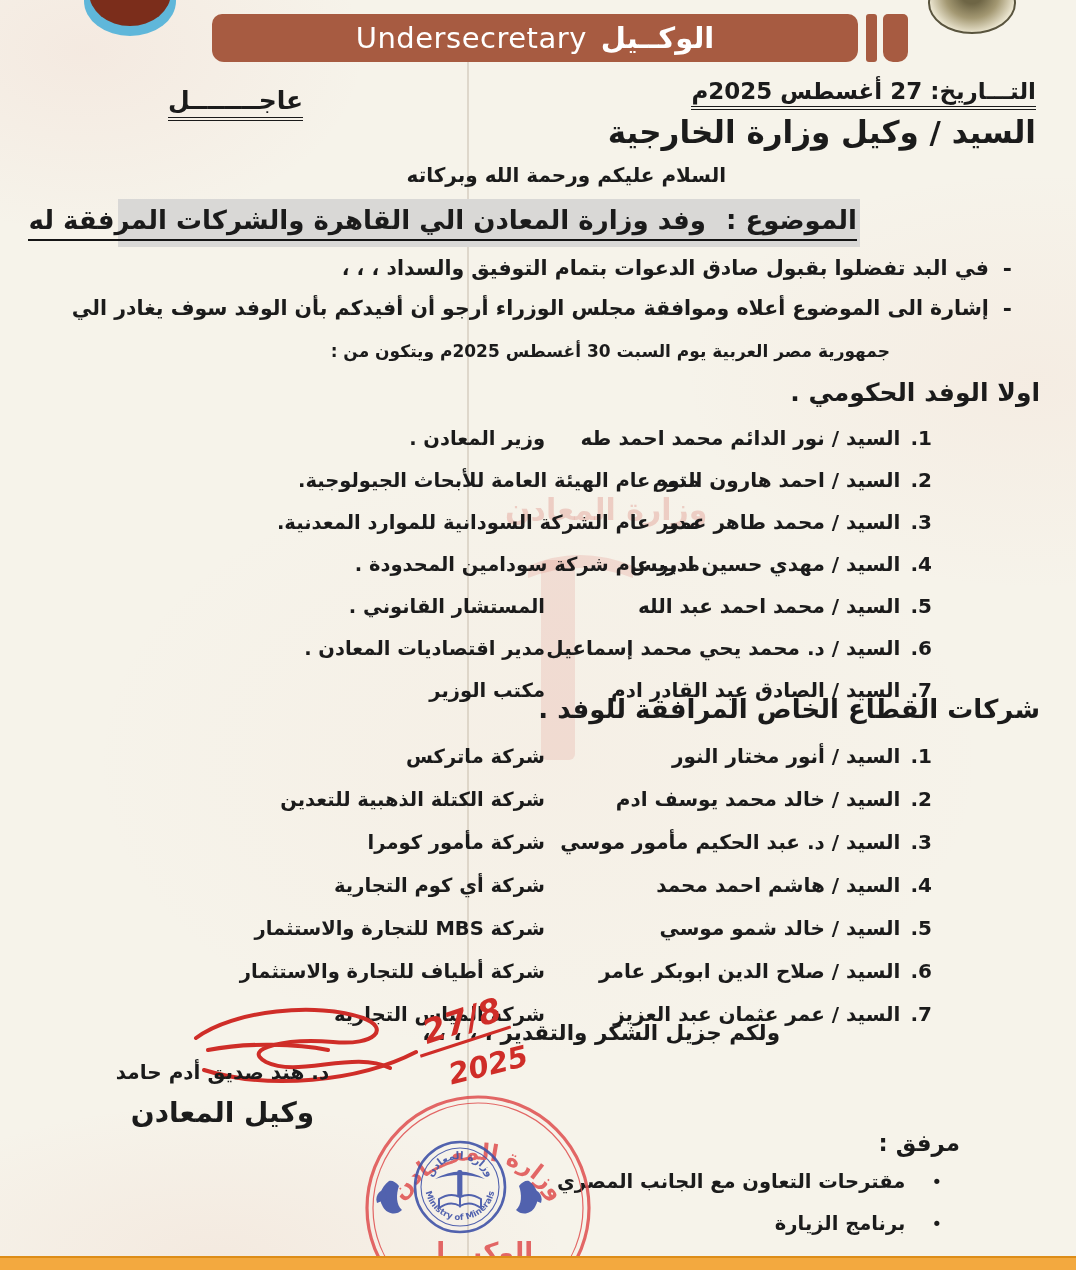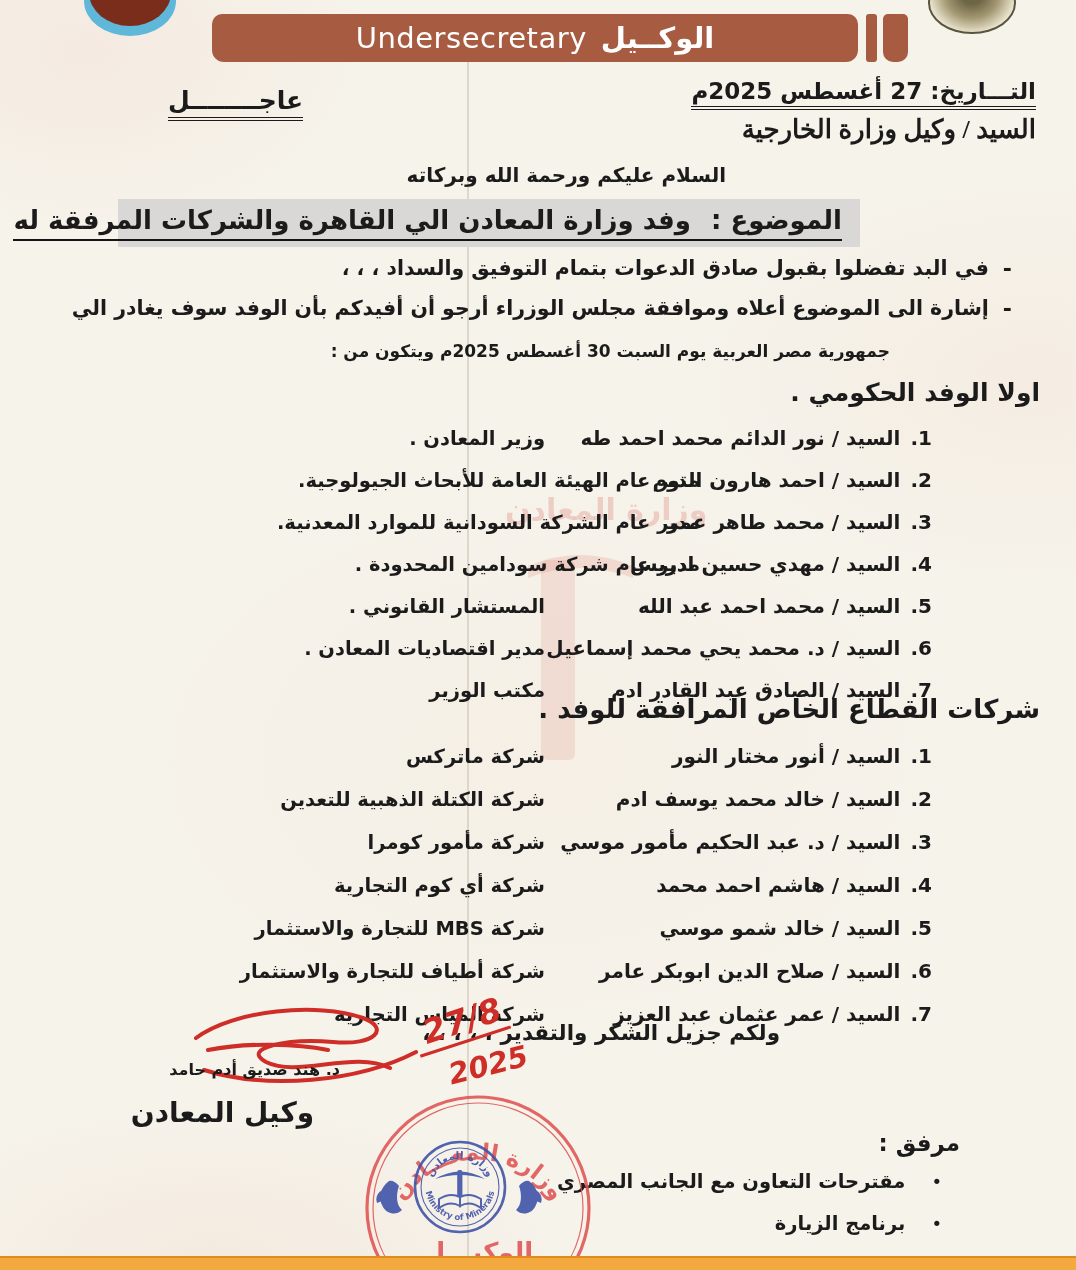--- a/index.html
+++ b/index.html
@@ -37,26 +37,26 @@
   #banner-block-b{left:883px; top:14px; width:25px; height:48px; border-radius:5px 5px 10px 10px; background:#a75b41; z-index:3;}
   #emblem{
     left:928px; top:-28px; width:84px; height:58px; border-radius:50%;
     border:2px solid #59543e; z-index:3;
     background:radial-gradient(ellipse at 50% 35%, #6e6545 18%, #a39872 45%, #e8e2cc 72%, #f4f0e2 100%);
   }
 
   
   #date-line{right:40px; top:78px; font-size:23px; font-weight:bold; z-index:4;}
   #urgent{left:168px; top:86px; font-size:25px; font-weight:bold; z-index:4;}
-  #recipient{right:40px; top:114px; font-size:26px; font-weight:bold; z-index:4;font-family:Liberation Serif, serif;}
+  #recipient{right:40px; top:114px; font-size:31px; font-weight:bold; z-index:4;}
   #greeting{right:350px; top:163px; font-size:20px; font-weight:600; z-index:4;}
 
   #subject-strip{
     left:118px; top:199px; width:742px; height:48px; background:#d9d8d6; z-index:4;
-    display:flex; align-items:center; direction:rtl; padding-right:18px; box-sizing:border-box;
+    display:flex; align-items:center; direction:rtl; padding-right:3px; box-sizing:border-box;
   }
   #subject-strip .inner{
     font-size:26px; font-weight:bold; border-bottom:2px solid #151515; padding-bottom:4px; white-space:nowrap;
   }
   #subject-strip .lbl{margin-left:20px;}
 
   .para{z-index:4; display:flex; direction:rtl; gap:14px; align-items:flex-start;}
   .para .dash{font-weight:bold; font-size:22px;}
   .para .txt{font-size:20.5px; font-weight:700;}
   #para1{right:64px; top:256px;}
@@ -78,21 +78,21 @@
   .role.near{right:232px;}
   .role.far{right:387px;}
 
   #closing{right:296px; top:1020px; font-size:21.5px; font-weight:bold; z-index:4;}
 
   
   #sig-svg{left:178px; top:998px; z-index:6;}
   .red-note{color:#cf2d28; font-weight:bold; z-index:6; font-style:italic;}
   #note-top{left:412px; top:1002px; font-size:33px; transform:rotate(-18deg); border-bottom:3px solid #cf2d28; padding:0 4px 0 10px;}
   #note-bottom{left:448px; top:1048px; font-size:29px; transform:rotate(-14deg);}
-  #sig-name{left:105px; top:1060px; width:235px; text-align:right; font-size:16px; font-weight:bold; z-index:6;}
+  #sig-name{left:105px; top:1060px; width:235px; text-align:center; font-size:20px; font-weight:bold; z-index:6;}
   #sig-title{left:105px; top:1096px; width:235px; text-align:center; font-size:28px; font-weight:bold; z-index:6;}
 
   
   #attach-label{right:116px; top:1130px; font-size:23px; font-weight:bold; z-index:4;}
   .attach-item{right:134px; z-index:4; display:flex; direction:rtl; gap:26px; align-items:center;}
   .attach-item .b{font-size:18px;}
   .attach-item .t{font-size:19.5px; font-weight:700;}
   #attach-1{top:1170px;}
   #attach-2{top:1212px;}
 

